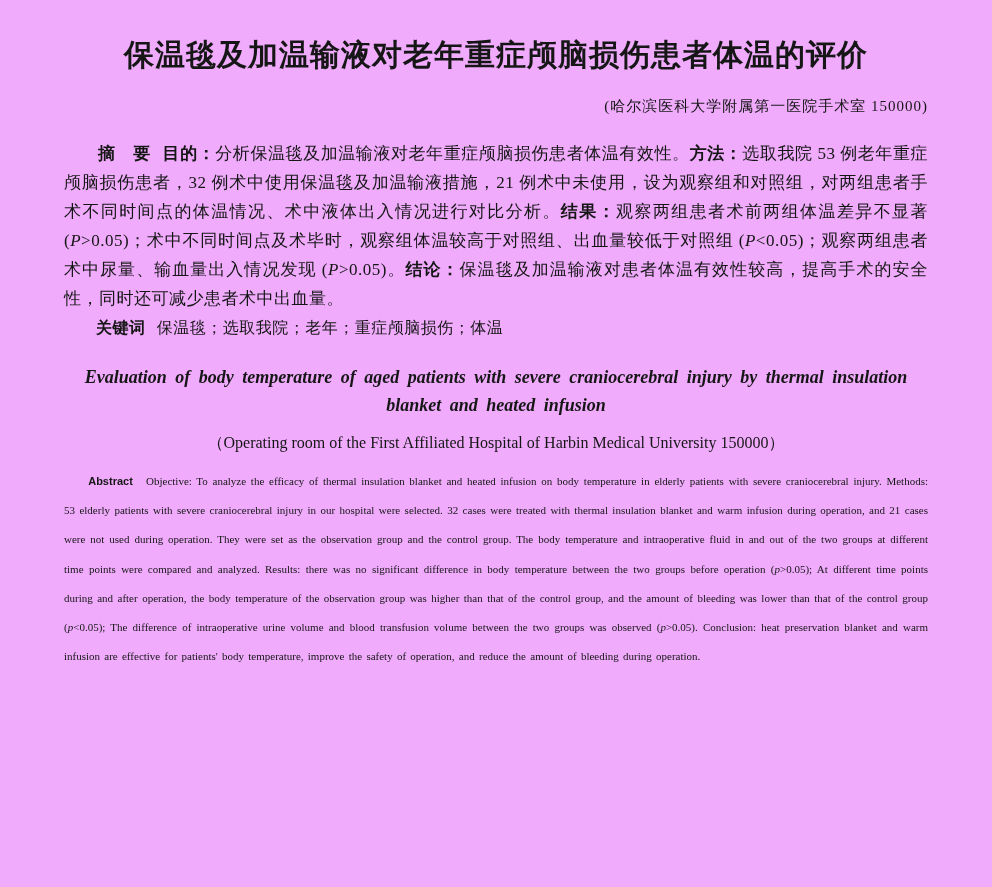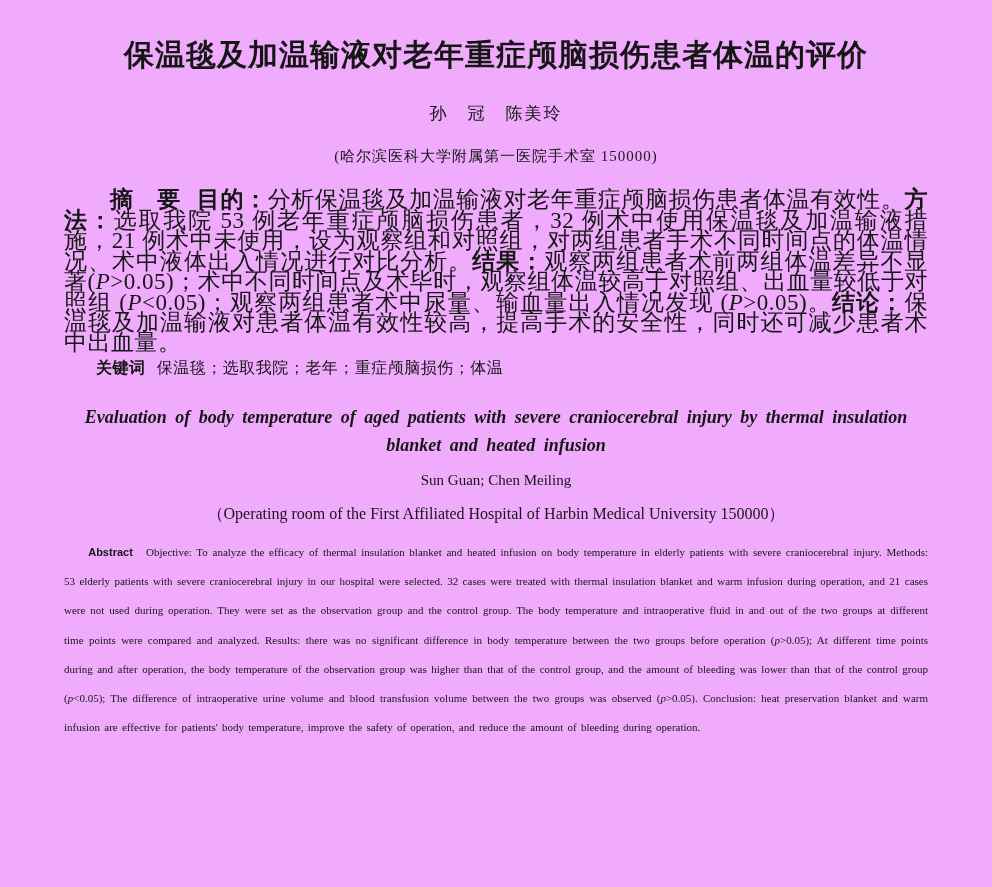--- a/index.html
+++ b/index.html
@@ -28,30 +28,30 @@
     letter-spacing: 1px;
   }
   .cn-authors {
     text-align: center;
     margin-top: 26px;
     font-size: 17px;
     line-height: 24px;
     letter-spacing: 2px;
   }
   .cn-affiliation {
-    text-align: center;
+    text-align: right;
     margin-top: 19px;
     font-size: 15px;
     line-height: 22px;
     letter-spacing: 1px;
   }
   .cn-abstract {
     margin-top: 22px;
-    font-size: 23px;
-    line-height: 20px;
+    font-size: 17px;
+    line-height: 29px;
     text-align: justify;
     text-indent: 2em;
     letter-spacing: 0.5px;
   }
   .seg-bold {
     font-family: "Liberation Sans", "DejaVu Sans", sans-serif;
     font-weight: 700;
   }
   .seg-italic { font-style: italic; }
   .label-gap { margin-right: 0.7em; }
@@ -99,35 +99,33 @@
   }
   .kw-gap { margin-right: 1.2em; }
 </style>
 </head>
 <body>
 
 <div class="page">
 
   <h1 class="cn-title">保温毯及加温输液对老年重症颅脑损伤患者体温的评价</h1>
 
-  <div class="cn-authors">孙　冠　陈美玲</div>
 
   <div class="cn-affiliation">(哈尔滨医科大学附属第一医院手术室 150000)</div>
 
   <p class="cn-abstract">
     <span class="seg-bold label-gap">摘　要</span><span><span class="seg-bold">目的：</span><span>分析保温毯及加温输液对老年重症颅脑损伤患者体温有效性。</span><span class="seg-bold">方法：</span><span>选取我院 53 例老年重症颅脑损伤患者，32 例术中使用保温毯及加温输液措施，21 例术中未使用，设为观察组和对照组，对两组患者手术不同时间点的体温情况、术中液体出入情况进行对比分析。</span><span class="seg-bold">结果：</span><span>观察两组患者术前两组体温差异不显著(</span><span class="seg-italic">P</span><span>&gt;0.05)；术中不同时间点及术毕时，观察组体温较高于对照组、出血量较低于对照组 (</span><span class="seg-italic">P</span><span>&lt;0.05)；观察两组患者术中尿量、输血量出入情况发现 (</span><span class="seg-italic">P</span><span>&gt;0.05)。</span><span class="seg-bold">结论：</span><span>保温毯及加温输液对患者体温有效性较高，提高手术的安全性，同时还可减少患者术中出血量。</span></span>
   </p>
 
   <p class="cn-keywords">
     <span class="seg-bold label-gap">关键词</span><span>保温毯；选取我院；老年；重症颅脑损伤；体温</span>
   </p>
 
   <h2 class="en-title">Evaluation of body temperature of aged patients with severe craniocerebral injury by thermal insulation blanket and heated infusion</h2>
 
-  <div class="en-authors">Sun Guan; Chen Meiling</div>
 
   <div class="en-affiliation">（Operating room of the First Affiliated Hospital of Harbin Medical University 150000）</div>
 
   <p class="en-abstract">
     <span class="seg-bold kw-gap">Abstract</span><span><span>Objective: To analyze the efficacy of thermal insulation blanket and heated infusion on body temperature in elderly patients with severe craniocerebral injury. Methods: 53 elderly patients with severe craniocerebral injury in our hospital were selected. 32 cases were treated with thermal insulation blanket and warm infusion during operation, and 21 cases were not used during operation. They were set as the observation group and the control group. The body temperature and intraoperative fluid in and out of the two groups at different time points were compared and analyzed. Results: there was no significant difference in body temperature between the two groups before operation (</span><span class="seg-italic">p</span><span>&gt;0.05); At different time points during and after operation, the body temperature of the observation group was higher than that of the control group, and the amount of bleeding was lower than that of the control group (</span><span class="seg-italic">p</span><span>&lt;0.05); The difference of intraoperative urine volume and blood transfusion volume between the two groups was observed (</span><span class="seg-italic">p</span><span>&gt;0.05). Conclusion: heat preservation blanket and warm infusion are effective for patients' body temperature, improve the safety of operation, and reduce the amount of bleeding during operation.</span></span>
   </p>
 
 
 </div>
 

